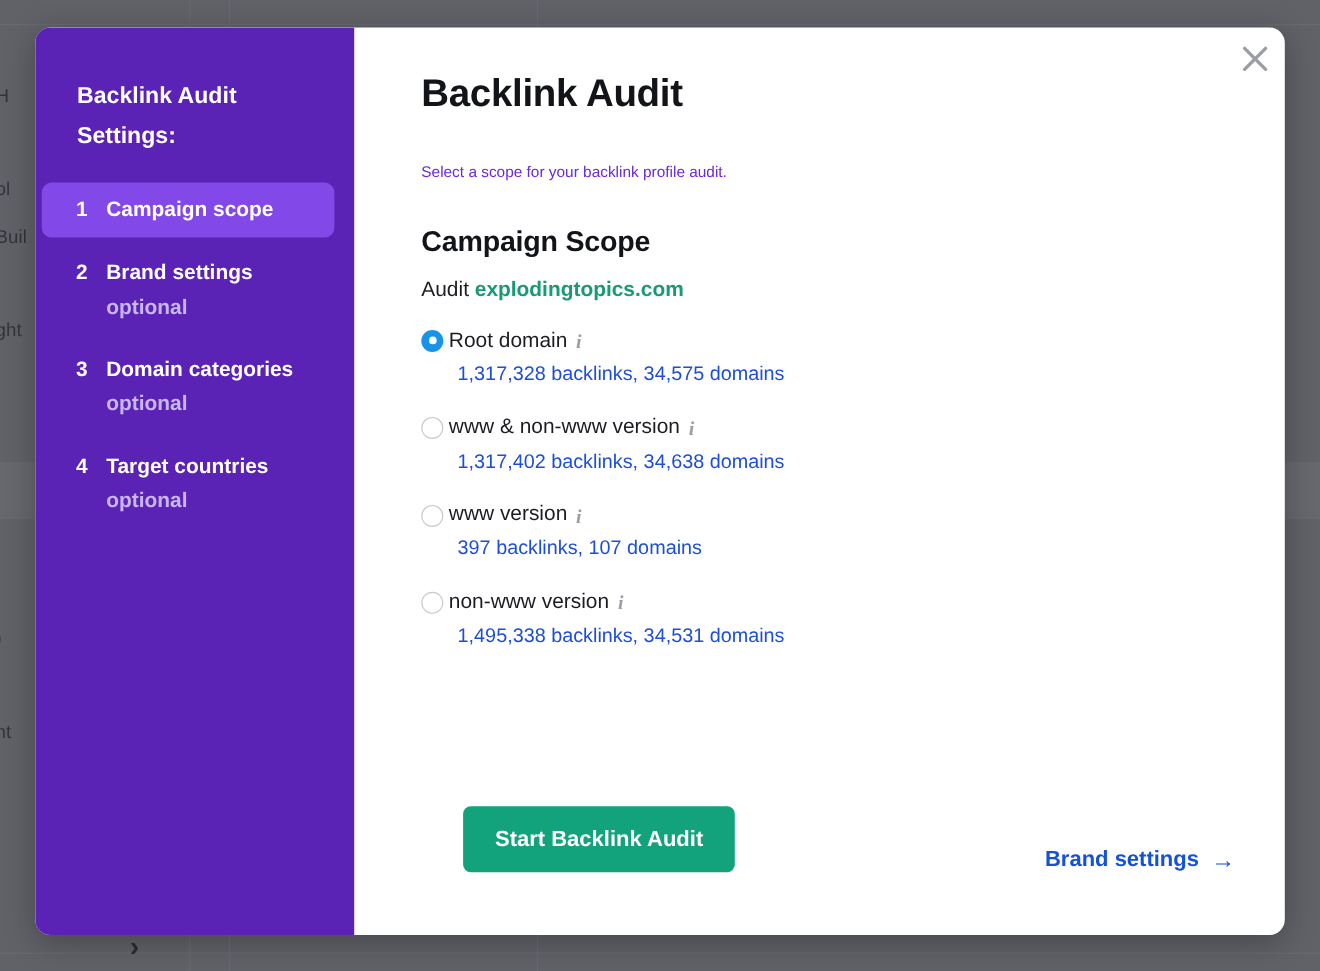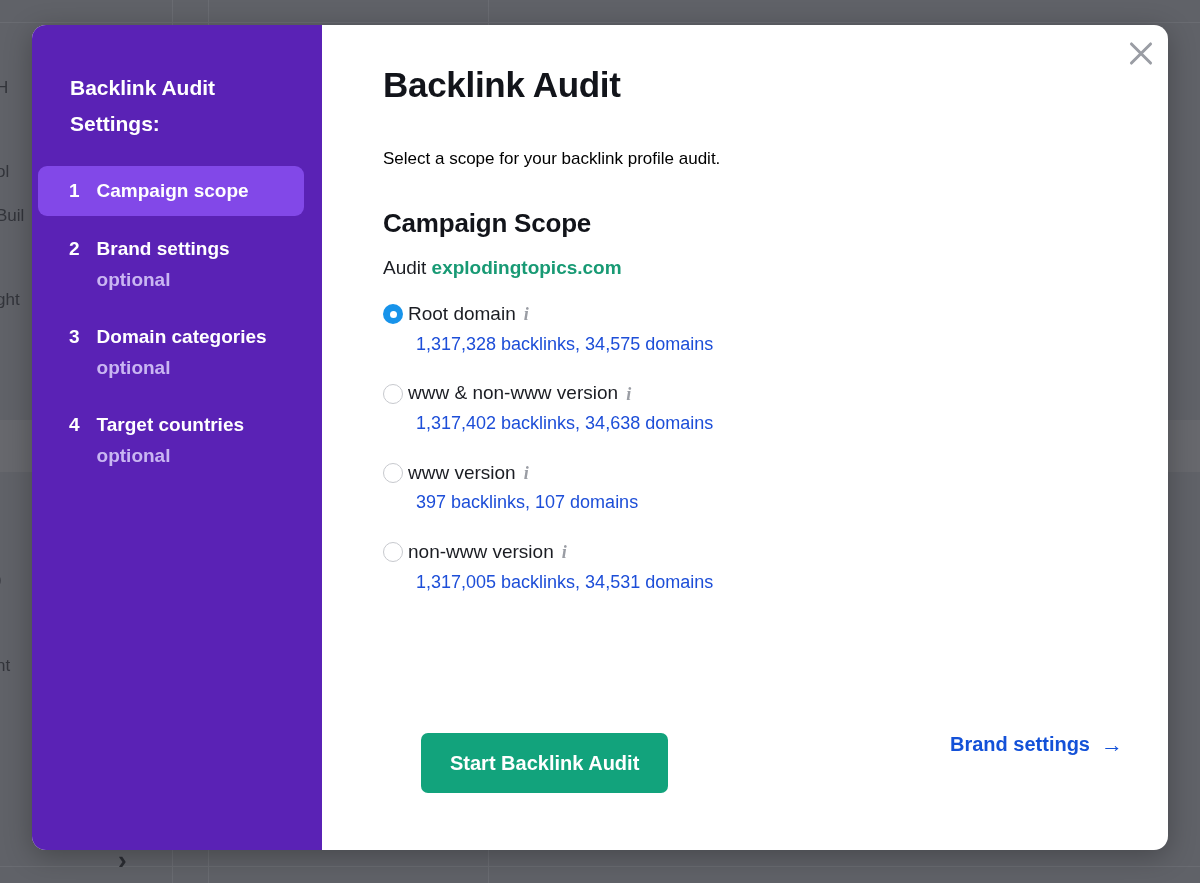--- a/index.html
+++ b/index.html
@@ -132,22 +132,22 @@
   }
   #page-title {
     font-size: 35px;
     font-weight: 700;
     color: #12141a;
     margin: 0;
     letter-spacing: -.3px;
     line-height: 1.2;
   }
   #subtitle {
-    font-size: 17px;
-    color: #000000;
+    font-size: 14px;
+    color: #6d28d9;
     margin: 41px 0 0 0;
     line-height: 1.4;
   }
   #section-title {
     font-size: 26px;
     font-weight: 700;
     color: #12141a;
     margin: 37px 0 0 0;
     letter-spacing: -.2px;
   }
@@ -215,21 +215,21 @@
     line-height: 1.2;
   }
 
   
   #footer {
     position: absolute;
     left: 99px;
     right: 45px;
     top: 708px;
     display: flex;
-    align-items: flex-start;
+    align-items: flex-end;
   }
   #start-audit-button {
     background: #11a67d;
     background: #12a37c;
     color: #ffffff;
     font-size: 20px;
     font-weight: 700;
     border: none;
     border-radius: 7px;
     padding: 20px 29px;
@@ -369,21 +369,21 @@
         </div>
         <div class="option-stats">397 backlinks, 107 domains</div>
       </div>
 
       <div class="option">
         <div class="option-head">
           <span class="radio"></span>
           <span class="option-label">non-www version</span>
           <span class="info-icon">i</span>
         </div>
-        <div class="option-stats">1,317,005 backlinks, 34,531 domains</div>
+        <div class="option-stats">1,495,338 backlinks, 34,531 domains</div>
       </div>
 
     </div>
 
     <div id="footer">
       <button id="start-audit-button">Start Backlink Audit</button>
       <a id="brand-settings-link" href="#">
         <span>Brand settings</span>
         <span class="arrow-right">→</span>
       </a>

